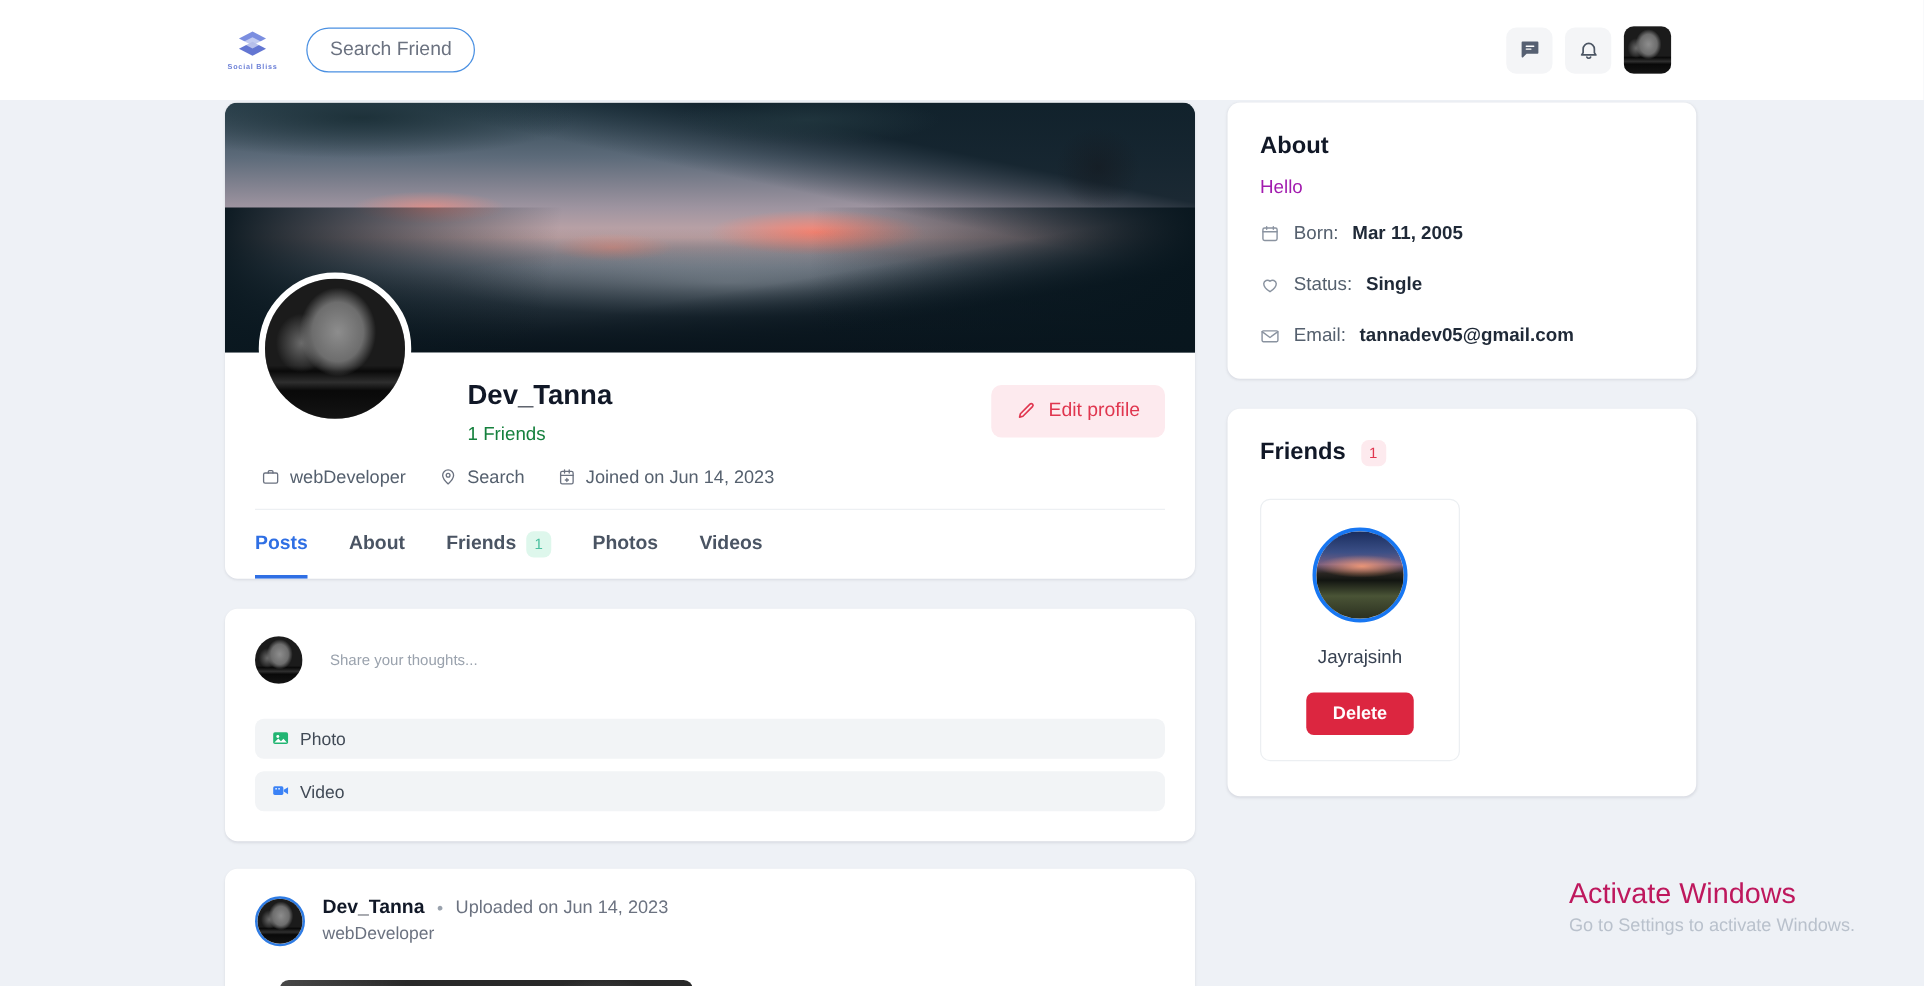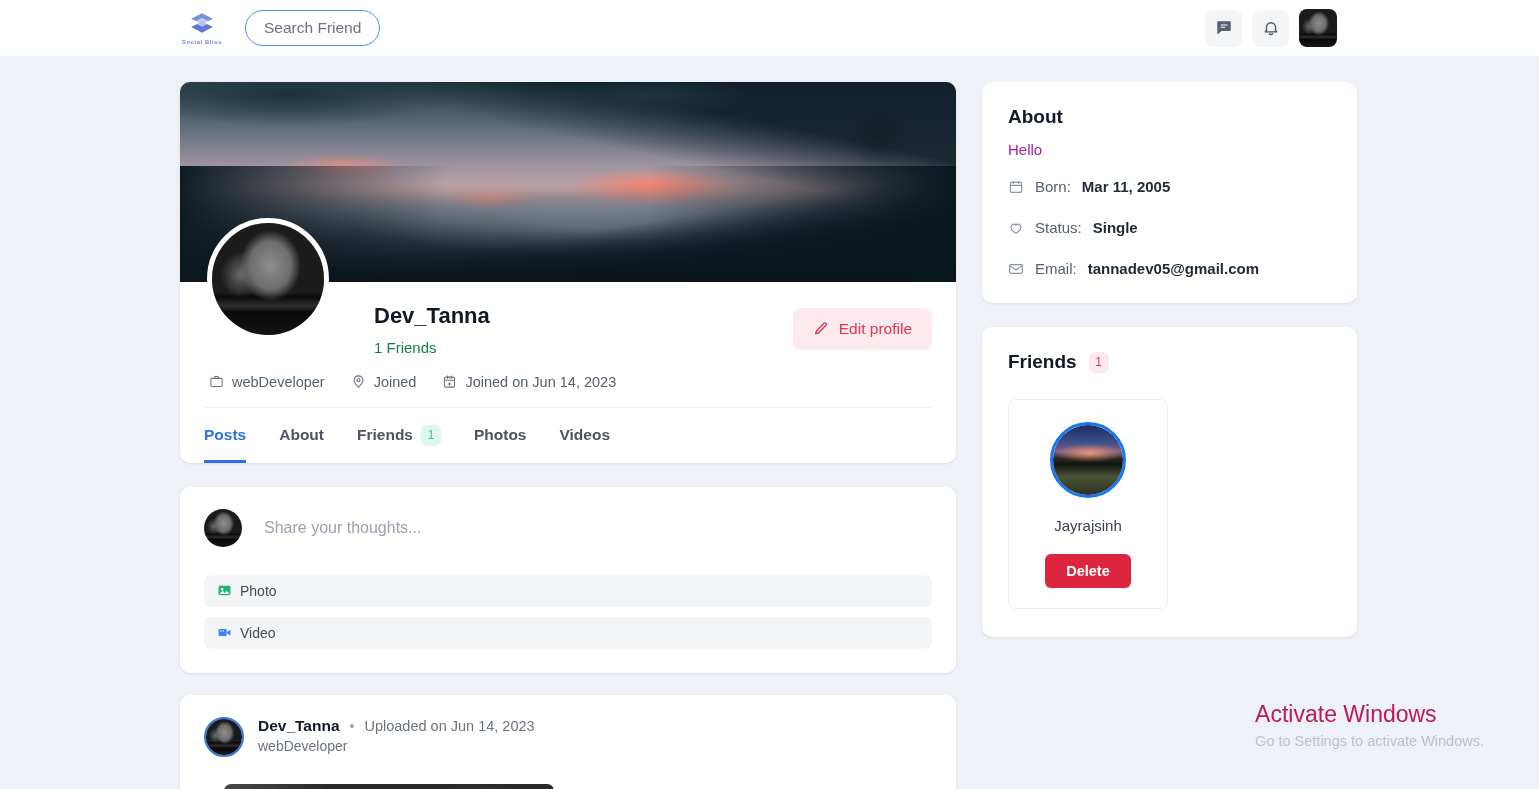--- a/index.html
+++ b/index.html
@@ -7,21 +7,21 @@
   html, body {
     width: 1539px; height: 789px;
     overflow: hidden;
     background: #eef1f6;
     font-family: "Liberation Sans", sans-serif;
     -webkit-font-smoothing: antialiased;
   }
 
   
   .topbar {
-    height: 56px; background: #ffffff;
+    height: 80px; background: #ffffff;
     display: flex; align-items: center;
     padding: 0 202px 0 180px;
     position: relative; z-index: 20;
   }
   .brand { display: flex; flex-direction: column; align-items: center; width: 44px; }
   .brand-mark { width: 26px; height: 26px; display: block; }
   .brand-name {
     font-size: 5.5px; letter-spacing: .6px; color: #6b7fd7;
     font-weight: 700; margin-top: 2px; white-space: nowrap;
     transform: scale(1.05);
@@ -151,21 +151,21 @@
   }
   .badge-green { background: #def7ec; color: #4bc0a0; }
   .badge-pink  { background: #fdeaee; color: #e0364f; }
 
   
   .composer { margin-top: 24px; padding: 22px 24px 24px; }
   .composer-top { display: flex; align-items: center; gap: 22px; }
   .avatar-sm { width: 38px; height: 38px; border-radius: 50%; overflow: hidden; flex: 0 0 38px; }
   .composer-input {
     flex: 1; border: none; outline: none; background: transparent;
-    font-size: 16px; font-family: inherit; color: #374151;
+    font-size: 12px; font-family: inherit; color: #374151;
   }
   .composer-input::placeholder { color: #9aa2ad; }
   .composer-actions { display: flex; gap: 10px; margin-top: 28px; flex-direction: column; }
   .chip {
     display: flex; align-items: center; gap: 8px;
     background: #f2f4f6; border: none; border-radius: 7px;
     padding: 8px 13px; font-size: 14px; color: #414a56;
     font-family: inherit; cursor: pointer;
   }
 
@@ -308,21 +308,21 @@
                 <rect x="3" y="7" width="18" height="13" rx="2"></rect>
                 <path d="M9 7V5.5A1.5 1.5 0 0 1 10.5 4h3A1.5 1.5 0 0 1 15 5.5V7"></path>
               </svg>
               <span>webDeveloper</span>
             </div>
             <div class="meta-item">
               <svg width="15" height="15" viewBox="0 0 24 24" fill="none" stroke="#6b7280" stroke-width="1.7" stroke-linecap="round" stroke-linejoin="round">
                 <path d="M12 21s7-6.2 7-11a7 7 0 1 0-14 0c0 4.8 7 11 7 11z"></path>
                 <circle cx="12" cy="10" r="2.4"></circle>
               </svg>
-              <span>Joined</span>
+              <span>Search</span>
             </div>
             <div class="meta-item">
               <svg width="15" height="15" viewBox="0 0 24 24" fill="none" stroke="#6b7280" stroke-width="1.7" stroke-linecap="round" stroke-linejoin="round">
                 <rect x="4" y="5" width="16" height="16" rx="2"></rect>
                 <path d="M4 10h16M9 3v4M15 3v4M12 14v4M10 16h4"></path>
               </svg>
               <span>Joined on Jun 14, 2023</span>
             </div>
           </div>
         </div>

